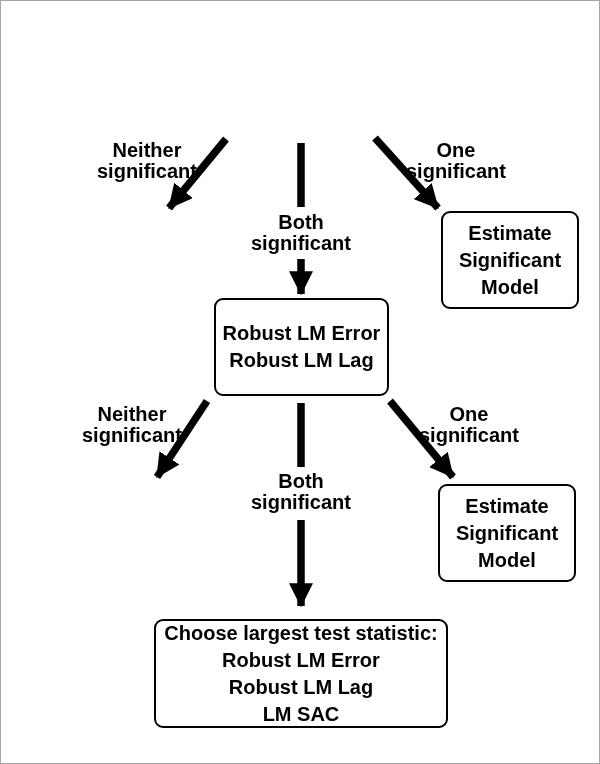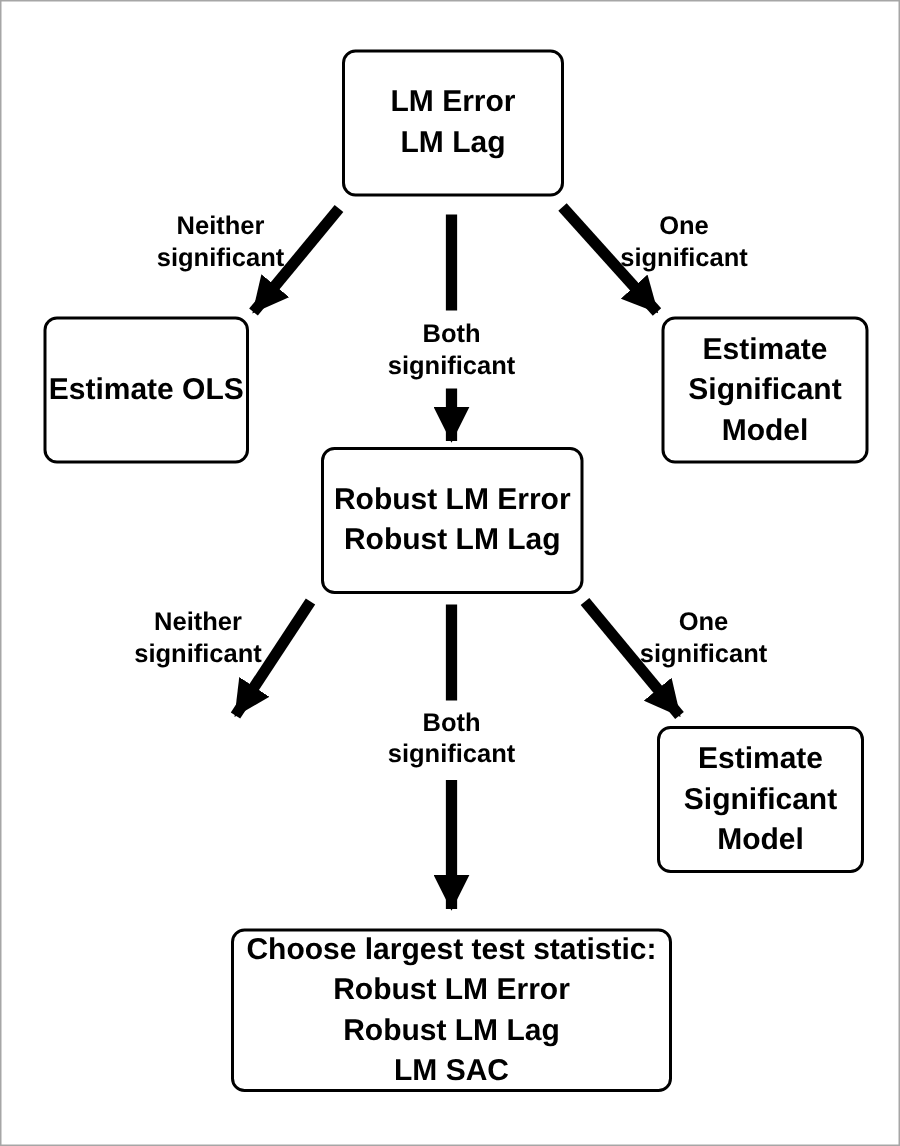--- a/index.html
+++ b/index.html
@@ -38,21 +38,21 @@
     font-size: 20px;
     font-weight: 600;
     line-height: 27px;
     color: #000000;
   }
   .edge-label {
     position: absolute;
     width: 140px;
     text-align: center;
     white-space: pre-line;
-    font-size: 17px;
+    font-size: 20px;
     font-weight: 600;
     line-height: 21px;
     color: #000000;
   }
   .box-lm      { left: 227px; top: 32px;  width: 148px; height: 98px; }
   .box-ols     { left: 28px;  top: 210px; width: 137px; height: 98px; }
   .box-sig1    { left: 440px; top: 210px; width: 138px; height: 98px; }
   .box-robust  { left: 213px; top: 297px; width: 175px; height: 98px; }
   .box-sac     { left: 28px;  top: 480px; width: 138px; height: 98px; }
   .box-sig2    { left: 437px; top: 483px; width: 138px; height: 98px; }
@@ -85,24 +85,21 @@
     <line x1="300" y1="258" x2="300" y2="293" marker-end="url(#ah)"></line>
     <line x1="225" y1="138" x2="168" y2="207" marker-end="url(#ah)"></line>
     <line x1="374" y1="137" x2="437" y2="207" marker-end="url(#ah)"></line>
 
     <line x1="300" y1="402" x2="300" y2="466"></line>
     <line x1="300" y1="519" x2="300" y2="605" marker-end="url(#ah)"></line>
     <line x1="206" y1="400" x2="156" y2="476" marker-end="url(#ah)"></line>
     <line x1="389" y1="400" x2="452" y2="476" marker-end="url(#ah)"></line>
   </svg>
 
-  <div class="node box-lm">LM Error
-LM Lag</div>
 
-  <div class="node box-ols">Estimate OLS</div>
 
   <div class="node box-sig1">Estimate
 Significant
 Model</div>
 
   <div class="node box-robust">Robust LM Error
 Robust LM Lag</div>
 
 
   <div class="node box-sig2">Estimate

